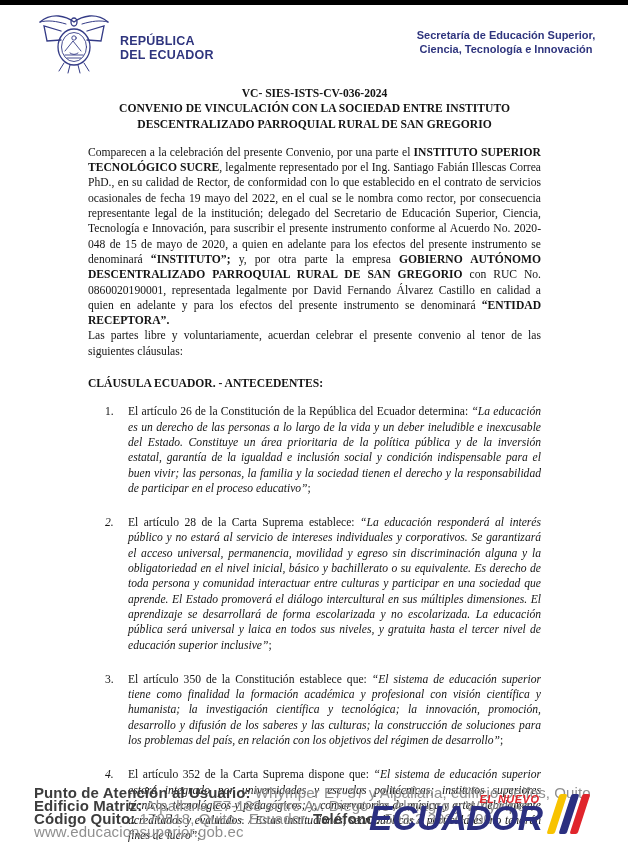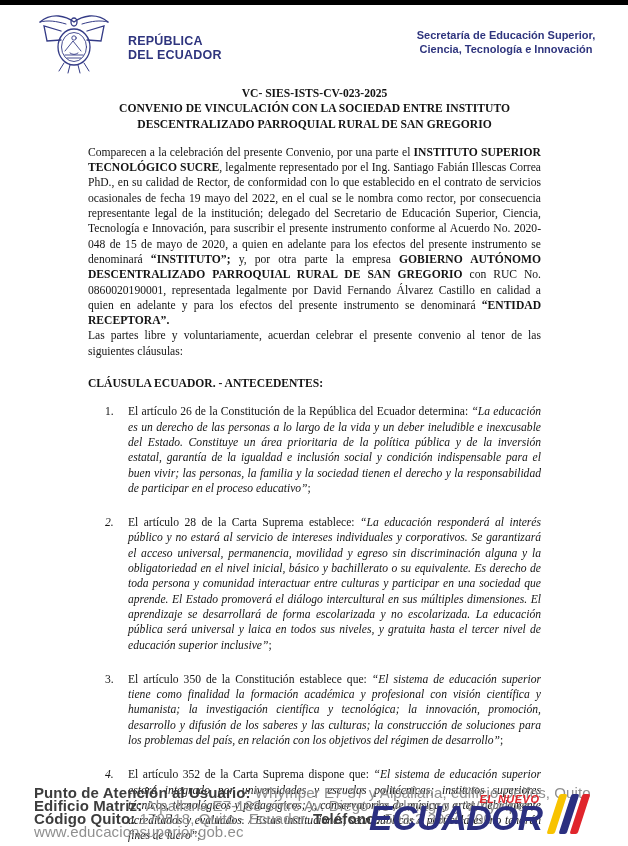--- a/index.html
+++ b/index.html
@@ -7,21 +7,21 @@
     position:relative; width:628px; height:846px; margin:0 auto;
     background:#ffffff; overflow:hidden;
     font-family:"Liberation Serif", serif; color:#141414;
   }
   .topbar { position:absolute; top:0; left:0; width:628px; height:5px; background:#000000; }
 
   
   .header-left { position:absolute; left:32px; top:9px; display:flex; align-items:center; }
   .coat-svg { display:block; }
   .republic-text {
-    margin-left:12px; margin-top:12px;
+    margin-left:4px; margin-top:12px;
     font-family:"Liberation Sans", sans-serif; font-weight:bold;
     font-size:12.5px; line-height:14px; color:#2f357e; letter-spacing:0.2px;
   }
   .header-right {
     position:absolute; right:14px; top:28px; width:216px; text-align:center;
     font-family:"Liberation Sans", sans-serif; font-weight:bold;
     font-size:11px; line-height:14px; color:#2f357e;
   }
 
   
@@ -92,21 +92,21 @@
     </div>
   </div>
 
   <div class="header-right">
     <div>Secretaría de Educación Superior,</div>
     <div>Ciencia, Tecnología e Innovación</div>
   </div>
 
   <div class="content">
     <div class="title-block">
-      <div>VC- SIES-ISTS-CV-023-2025</div>
+      <div>VC- SIES-ISTS-CV-036-2024</div>
       <div>CONVENIO DE VINCULACIÓN CON LA SOCIEDAD ENTRE INSTITUTO</div>
       <div>DESCENTRALIZADO PARROQUIAL RURAL DE SAN GREGORIO</div>
     </div>
 
     <p class="para intro"><span>Comparecen a la celebración del presente Convenio, por una parte el </span><span class="b">INSTITUTO SUPERIOR TECNOLÓGICO SUCRE</span><span>, legalmente representado por el Ing. Santiago Fabián Illescas Correa PhD., en su calidad de Rector, de conformidad con lo que establecido en el contrato de servicios ocasionales de fecha 19 mayo del 2022, en el cual se le nombra como rector, por consecuencia representante legal de la institución; delegado del Secretario de Educación Superior, Ciencia, Tecnología e Innovación, para suscribir el presente instrumento conforme al Acuerdo No. 2020-048 de 15 de mayo de 2020, a quien en adelante para los efectos del presente instrumento se denominará </span><span class="b">“INSTITUTO”;</span><span> y, por otra parte la empresa </span><span class="b">GOBIERNO AUTÓNOMO DESCENTRALIZADO PARROQUIAL RURAL DE SAN GREGORIO</span><span> con RUC No. 0860020190001, representada legalmente por David Fernando Álvarez Castillo en calidad a quien en adelante y para los efectos del presente instrumento se denominará </span><span class="b">“ENTIDAD RECEPTORA”.</span></p>
     <p class="para"><span>Las partes libre y voluntariamente, acuerdan celebrar el presente convenio al tenor de las siguientes cláusulas:</span></p>
 
     <div class="clause-heading">CLÁUSULA ECUADOR. - ANTECEDENTES:</div>
 
     <div class="clauses">

